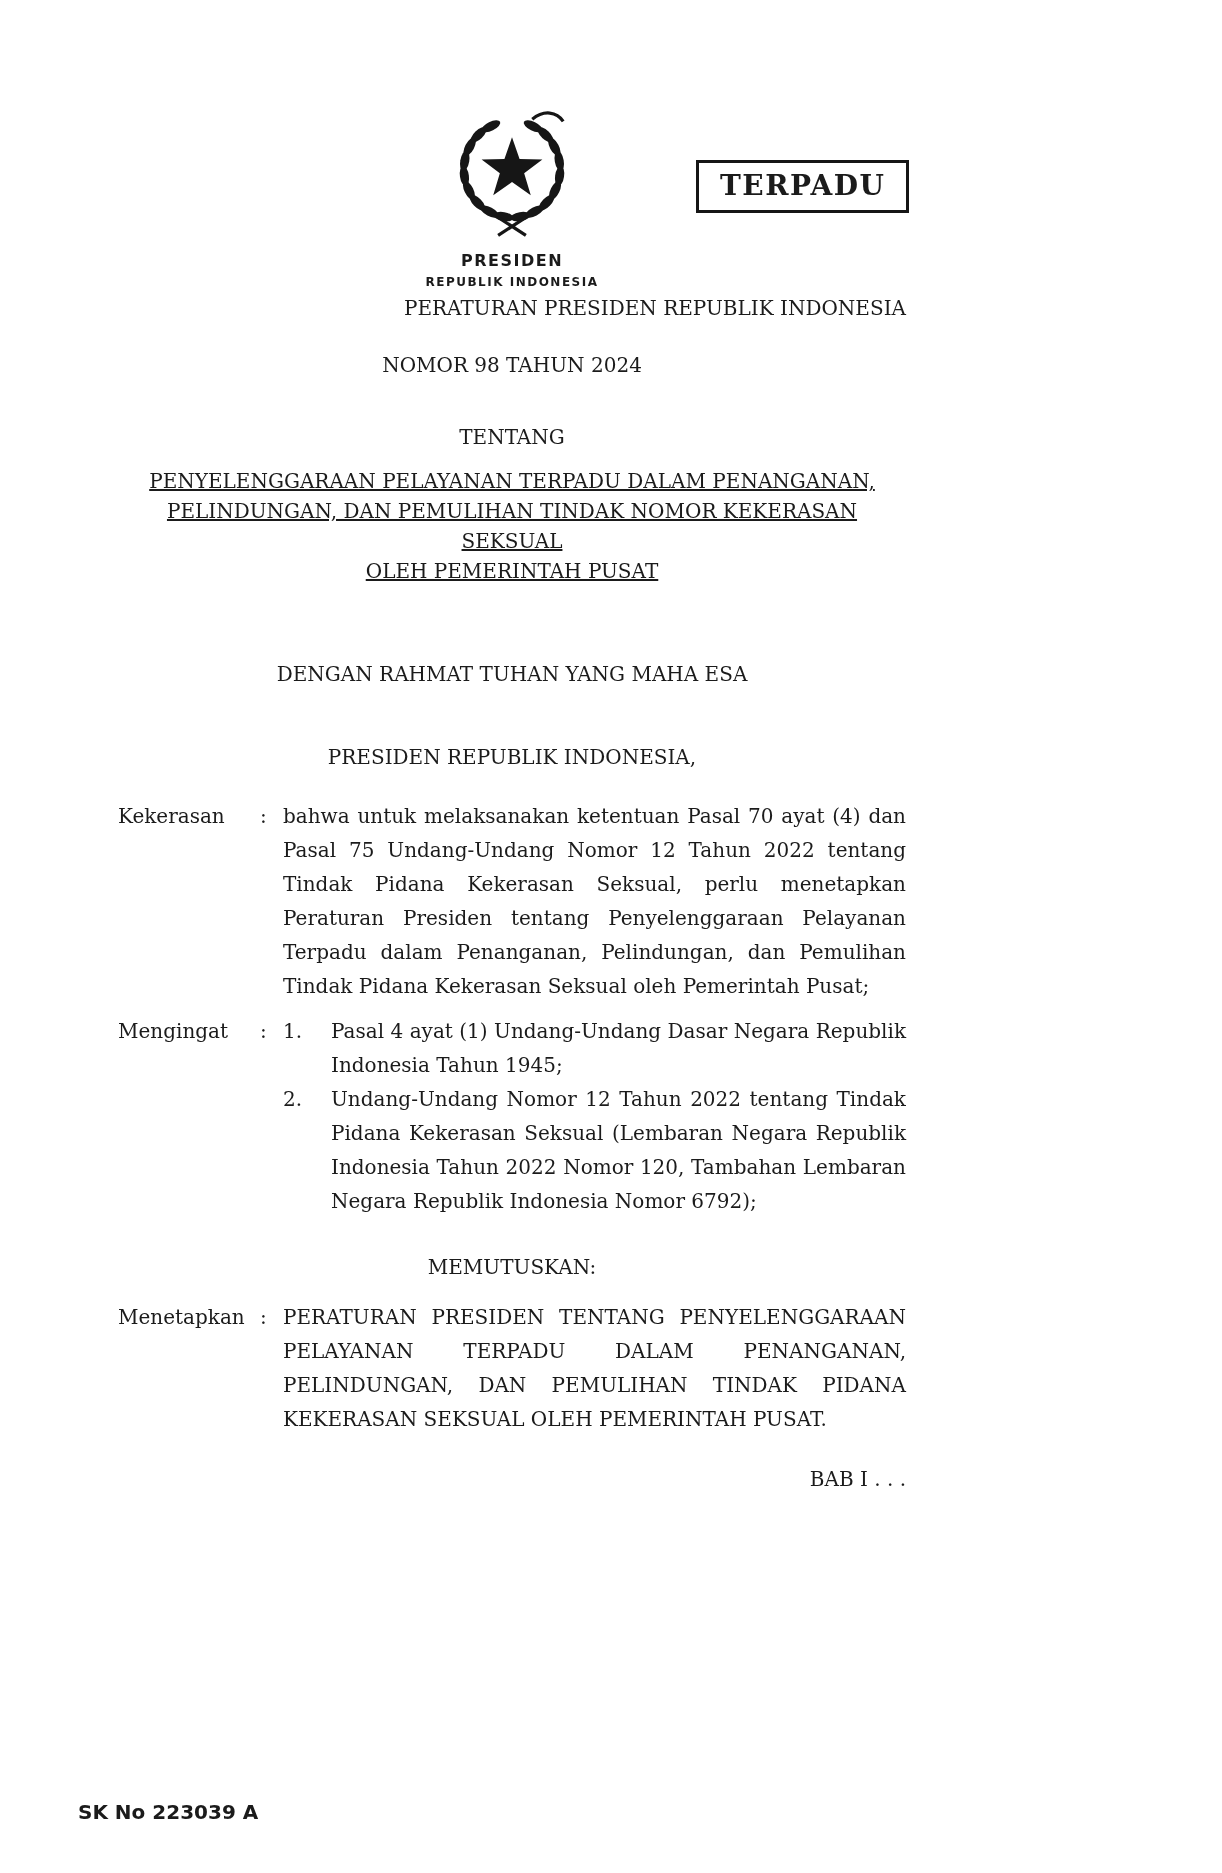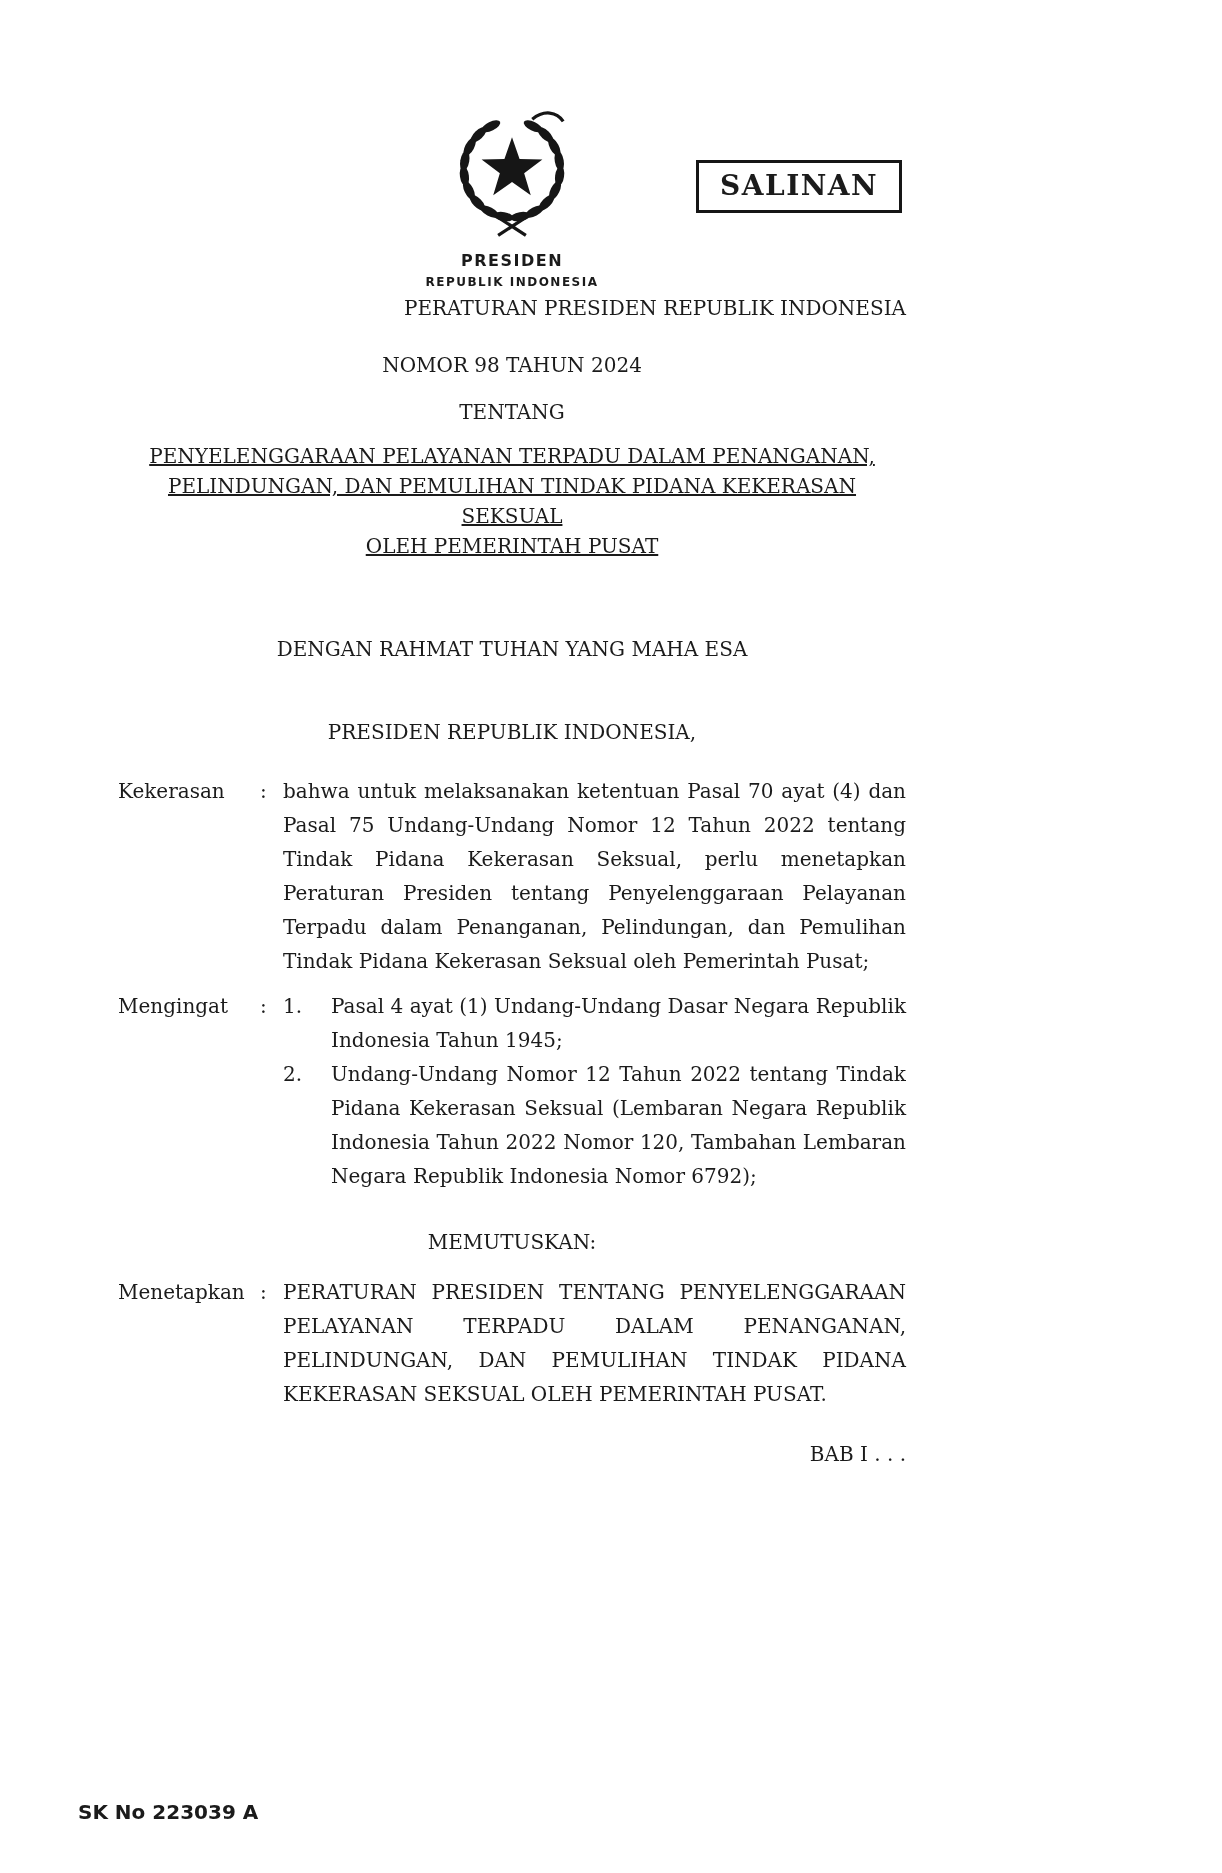--- a/index.html
+++ b/index.html
@@ -20,21 +20,21 @@
   .letterhead {
     margin-top:4px; text-align:center;
     font-family:"DejaVu Sans","Liberation Sans",sans-serif;
     font-weight:bold;
   }
   .lh1 { font-size:16px; letter-spacing:1.5px; line-height:20px; }
   .lh2 { font-size:12px; letter-spacing:1.5px; line-height:23px; }
 
   .title1 { text-align:right; line-height:28px; }
   .title2 { margin-top:29px; text-align:center; line-height:28px; }
-  .title3 { margin-top:19px; text-align:center; line-height:28px; }
+  .title3 { margin-top:44px; text-align:center; line-height:28px; }
   .subject { margin-top:15px; text-align:center; line-height:30px;text-decoration:underline; }
   .invocation { margin-top:74px; text-align:center; line-height:28px; }
   .authority { margin-top:55px; text-align:center; line-height:28px; }
 
   .clause { display:flex; line-height:34px; }
   .clause.menimbang { margin-top:28px; }
   .clause.mengingat { margin-top:11px; }
   .clause.menetapkan { margin-top:16px; }
   .clause-label { width:142px; flex:0 0 auto; }
   .clause-colon { width:23px; flex:0 0 auto; }
@@ -60,21 +60,21 @@
     font-family:"DejaVu Sans","Liberation Sans",sans-serif;
     font-weight:600; font-size:20px;
   }
   .emblem-svg { display:inline-block; }
 </style>
 </head>
 <body>
 
 <div class="page">
 
-  <div class="stamp">SALINAN</div>
+  <div class="stamp">TERPADU</div>
 
   <div class="content">
 
     <div class="emblem-wrap">
       <svg class="emblem-svg" width="128" height="139" viewBox="0 0 120 130" xmlns="http://www.w3.org/2000/svg">
         <g fill="#161616">
 
           <ellipse cx="52.2" cy="106.3" rx="4.2" ry="9.5" transform="rotate(100 52.2 106.3)"></ellipse>
           <ellipse cx="38.9" cy="101.7" rx="4.2" ry="9.5" transform="rotate(118 38.9 101.7)"></ellipse>
           <ellipse cx="27.6" cy="93.3" rx="4.2" ry="9.5" transform="rotate(136 27.6 93.3)"></ellipse>
@@ -105,21 +105,21 @@
       <div class="lh1">PRESIDEN</div>
       <div class="lh2">REPUBLIK INDONESIA</div>
     </div>
 
     <div class="title1">PERATURAN PRESIDEN REPUBLIK INDONESIA</div>
     <div class="title2">NOMOR 98 TAHUN 2024</div>
     <div class="title3">TENTANG</div>
 
     <div class="subject">
       <div>PENYELENGGARAAN PELAYANAN TERPADU DALAM PENANGANAN,</div>
-      <div>PELINDUNGAN, DAN PEMULIHAN TINDAK PIDANA KEKERASAN SEKSUAL</div>
+      <div>PELINDUNGAN, DAN PEMULIHAN TINDAK NOMOR KEKERASAN SEKSUAL</div>
       <div>OLEH PEMERINTAH PUSAT</div>
     </div>
 
     <div class="invocation">DENGAN RAHMAT TUHAN YANG MAHA ESA</div>
     <div class="authority">PRESIDEN REPUBLIK INDONESIA,</div>
 
     <div class="clause menimbang">
       <div class="clause-label">Kekerasan</div>
       <div class="clause-colon">:</div>
       <div class="clause-body">bahwa untuk melaksanakan ketentuan Pasal 70 ayat (4) dan Pasal 75 Undang-Undang Nomor 12 Tahun 2022 tentang Tindak Pidana Kekerasan Seksual, perlu menetapkan Peraturan Presiden tentang Penyelenggaraan Pelayanan Terpadu dalam Penanganan, Pelindungan, dan Pemulihan Tindak Pidana Kekerasan Seksual oleh Pemerintah Pusat;</div>

